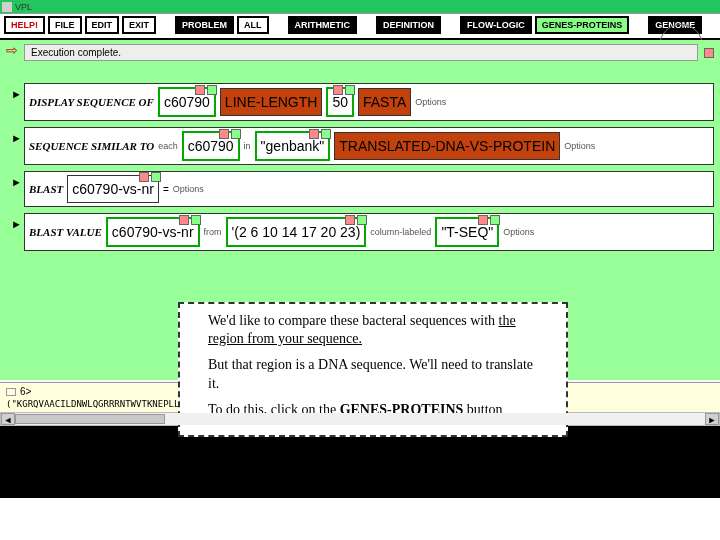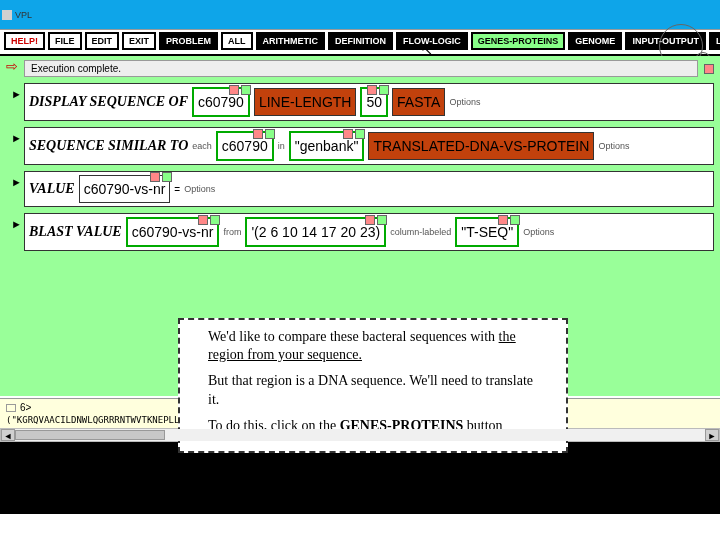--- a/index.html
+++ b/index.html
@@ -1,48 +1,48 @@
 <!DOCTYPE html>
 <html><head>
 <meta charset="utf-8">
 <style>
   * { box-sizing: border-box; margin: 0; padding: 0; }
   body { font-family: Arial, sans-serif; font-size: 10px; width: 720px; height: 540px; background: #fff; overflow: hidden; }
   
-  .titlebar { height: 30px; background: #0ea5e9; border-bottom: 1px solid #999; display: flex; align-items: center; padding: 0 2px; }
+  .titlebar { height: 14px; background: #22c55e; border-bottom: 1px solid #999; display: flex; align-items: center; padding: 0 2px; }
   .titlebar-icon { width: 10px; height: 10px; background: #d0d0d0; margin-right: 3px; }
   .titlebar-text { font-size: 9px; color: #333; }
   
   .toolbar { background: #fff; padding: 2px 4px; border-bottom: 2px solid #000; }
   .toolbar-row { display: flex; gap: 3px; margin-bottom: 2px; align-items: center; }
   
   .btn { border: 2px solid #000; padding: 2px 5px; font-size: 9px; font-weight: bold; cursor: pointer; background: #fff; white-space: nowrap; }
   .btn.red { background: #fff; color: #c00; }
-  .btn.black { background: #000; color: #fff; }
+  .btn.black { background: #000; color: #fff; margin-left: 16px; }
   .btn.green-hl { background: #8f8; color: #000; }
   
   .logo-area { position: absolute; right: 5px; top: 18px; width: 70px; height: 55px; }
   .wheel { position: absolute; border: 1px solid #666; border-radius: 50%; }
   .wheel.big { width: 44px; height: 44px; left: 14px; top: 6px; }
   .wheel.small { width: 16px; height: 16px; left: 50px; top: 34px; }
   
   .workspace { background: #9f9; padding: 4px 6px; position: relative; min-height: 340px; }
   
   .arrow-marker { position: absolute; font-size: 14px; color: #c00; }
   .arrow-marker.left { left: 6px; }
   
-  .exec-bar { display: flex; align-items: center; margin-bottom: 6px; margin-left: 18px; }
+  .exec-bar { display: flex; align-items: center; margin-bottom: 22px; margin-left: 18px; }
   .exec-box { background: #eee; border: 1px solid #999; padding: 2px 6px; font-size: 10px; flex: 1; margin-right: 4px; }
   .mini-icon { width: 10px; height: 10px; border: 1px solid #666; margin-left: 2px; display: inline-block; }
   .mini-icon.red { background: #f88; }
   .mini-icon.green { background: #8f8; }
   
   .cmd-row { background: #fff; border: 1px solid #333; padding: 3px 4px; margin: 0 0 6px 18px; display: flex; align-items: center; gap: 4px; position: relative; }
   .cmd-arrow { position: absolute; left: -14px; top: 4px; color: #000; font-size: 11px; }
-  .cmd-label { font-weight: bold; font-style: italic; font-size: 14px; font-family: "Times New Roman", serif; }
+  .cmd-label { font-weight: bold; font-style: italic; font-size: 11px; font-family: "Times New Roman", serif; }
   
   .input-box { border: 1px solid #333; padding: 5px 4px; font-size: 14px; background: #fff; display: inline-block; position: relative; }
   .input-box .corner { position: absolute; top: -4px; right: -3px; display: flex; }
   .input-box.gray { background: #c2410c; }
   .input-box.orange { background: #fa0; color: #c00; font-weight: bold; border: 2px solid #0a0; }
   .input-box.greenb { border: 2px solid #0a0; }
   
   .small-text { font-size: 9px; color: #555; }
   
   .cursor-ptr { position: absolute; top: 40px; left: 420px; font-size: 16px; color: #000; pointer-events: none; }
@@ -132,21 +132,21 @@
     <span class="input-box greenb"><span>"genbank"</span><span class="corner">
           <span class="mini-icon red"></span>
           <span class="mini-icon green"></span>
         </span></span>
     <span class="input-box gray">TRANSLATED-DNA-VS-PROTEIN</span>
     <span class="small-text">Options</span>
   </div>
 
   <div class="cmd-row">
     <span class="cmd-arrow">►</span>
-    <span class="cmd-label">VALUE</span>
+    <span class="cmd-label">BLAST</span>
     <span class="input-box"><span>c60790-vs-nr</span><span class="corner">
           <span class="mini-icon red"></span>
           <span class="mini-icon green"></span>
         </span></span>
     <span>=</span>
     <span class="small-text">Options</span>
   </div>
 
   <div class="cmd-row">
     <span class="cmd-arrow">►</span>

